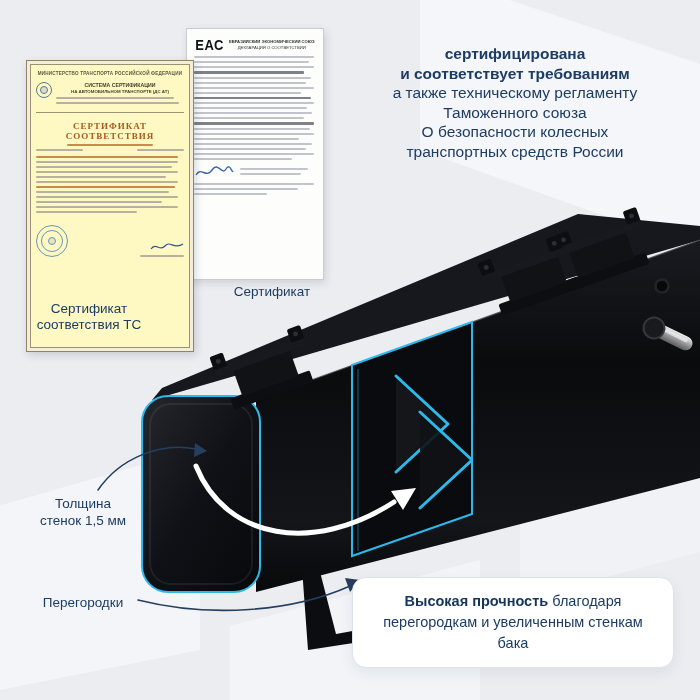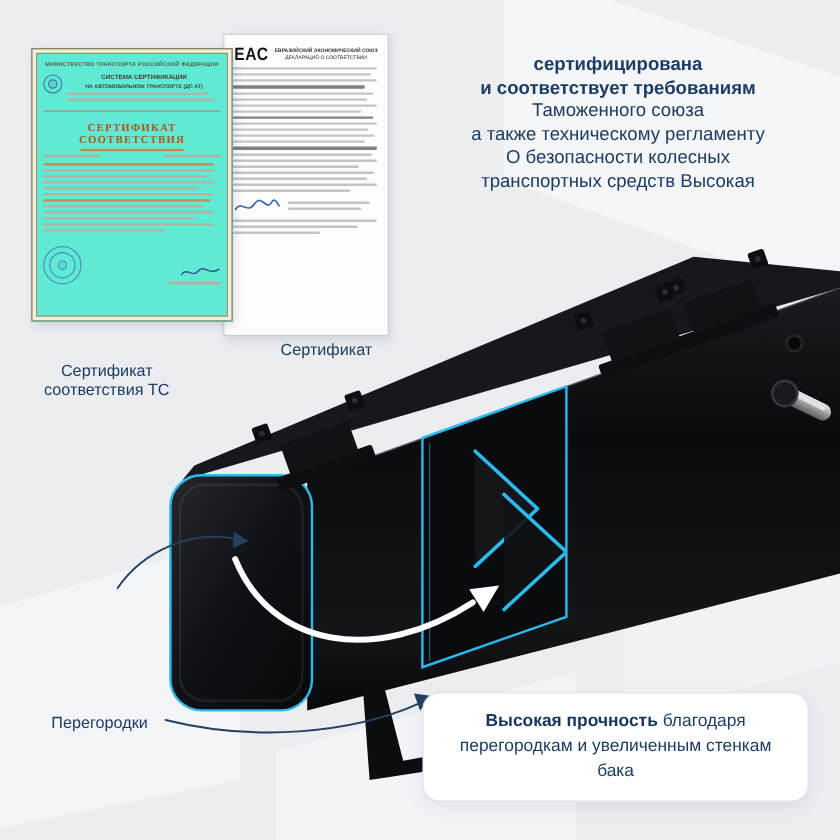--- a/index.html
+++ b/index.html
@@ -2,21 +2,21 @@
 <html><head>
 <meta charset="utf-8">
 <style>
   html,body{margin:0;padding:0;}
   body{width:700px;height:700px;overflow:hidden;font-family:"Liberation Sans",sans-serif;}
   .page{position:relative;width:700px;height:700px;background:#ecoff4;background:#ecedf1;overflow:hidden;}
   svg.bg,svg.tank{position:absolute;left:0;top:0;}
 
   
   .cert{position:absolute;box-sizing:border-box;}
-  .cert1{left:26px;top:40px;width:168px;height:228px;background:#5eead4;border:1px solid #8d8666;
+  .cert1{left:26px;top:60px;width:168px;height:292px;background:#fef9c3;border:1px solid #8d8666;
          box-shadow:inset 0 0 0 3px #f3edda, inset 0 0 0 4px #9a9274, 2px 3px 8px rgba(40,50,70,.18);
          padding:10px 9px;z-index:4;}
   .cert2{left:186px;top:28px;width:138px;height:252px;background:#fdfdfc;border:1px solid #c9cdd3;
          box-shadow:2px 3px 8px rgba(40,50,70,.15);padding:8px 7px;z-index:3;}
   .c1-ministry{font-size:4.6px;line-height:1.5;color:#5c5744;text-align:center;letter-spacing:.2px;font-weight:bold;}
   .c1-head{display:flex;gap:4px;margin-top:4px;align-items:flex-start;}
   .emblem{width:14px;height:14px;border:1.4px solid #41699f;border-radius:50%;flex:0 0 auto;position:relative;opacity:.9;}
   .emblem::after{content:"";position:absolute;inset:3px;border:1px solid #41699f;border-radius:50%;background:rgba(65,105,159,.2);}
   .c1-headcol{flex:1;}
   .c1-sys{font-size:5.2px;font-weight:bold;color:#43402f;text-align:center;}
@@ -251,27 +251,29 @@
     <div>Сертификат</div>
     <div>соответствия ТС</div>
   </div>
   <div class="caption cap2">
     <div>Сертификат</div>
   </div>
 
   <div class="intro">
     <div class="b">сертифицирована</div>
     <div class="b">и соответствует требованиям</div>
+    <div>а также техническому регламенту</div>
     <div>Таможенного союза</div>
-    <div>а также техническому регламенту</div>
     <div>О безопасности колесных</div>
-    <div>транспортных средств Высокая</div>
+    <div>транспортных средств России</div>
   </div>
 
   <div class="callout co-wall">
+    <div>Толщина</div>
+    <div>стенок 1,5 мм</div>
   </div>
   <div class="callout co-part">Перегородки</div>
 
   <div class="card">
     <p><span class="b">Высокая прочность</span><span> благодаря перегородкам и увеличенным стенкам бака</span></p>
   </div>
 
 </div>
 
 </body></html>

